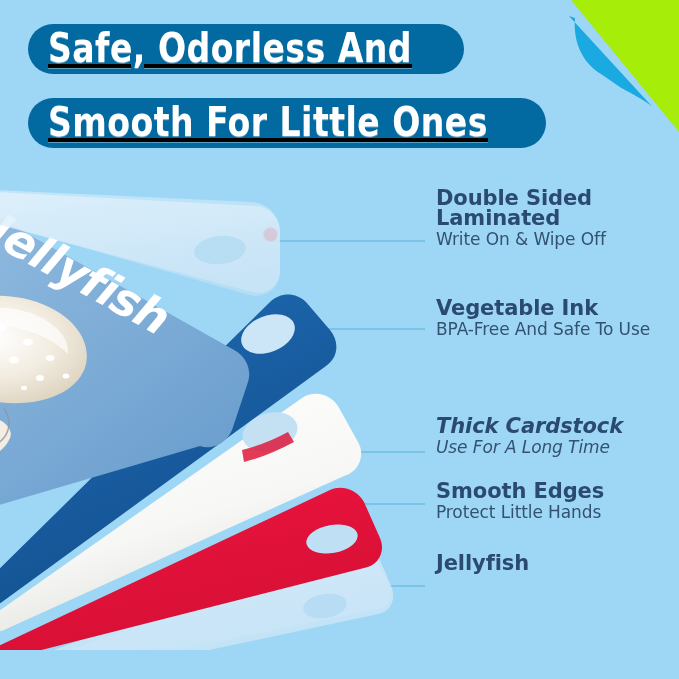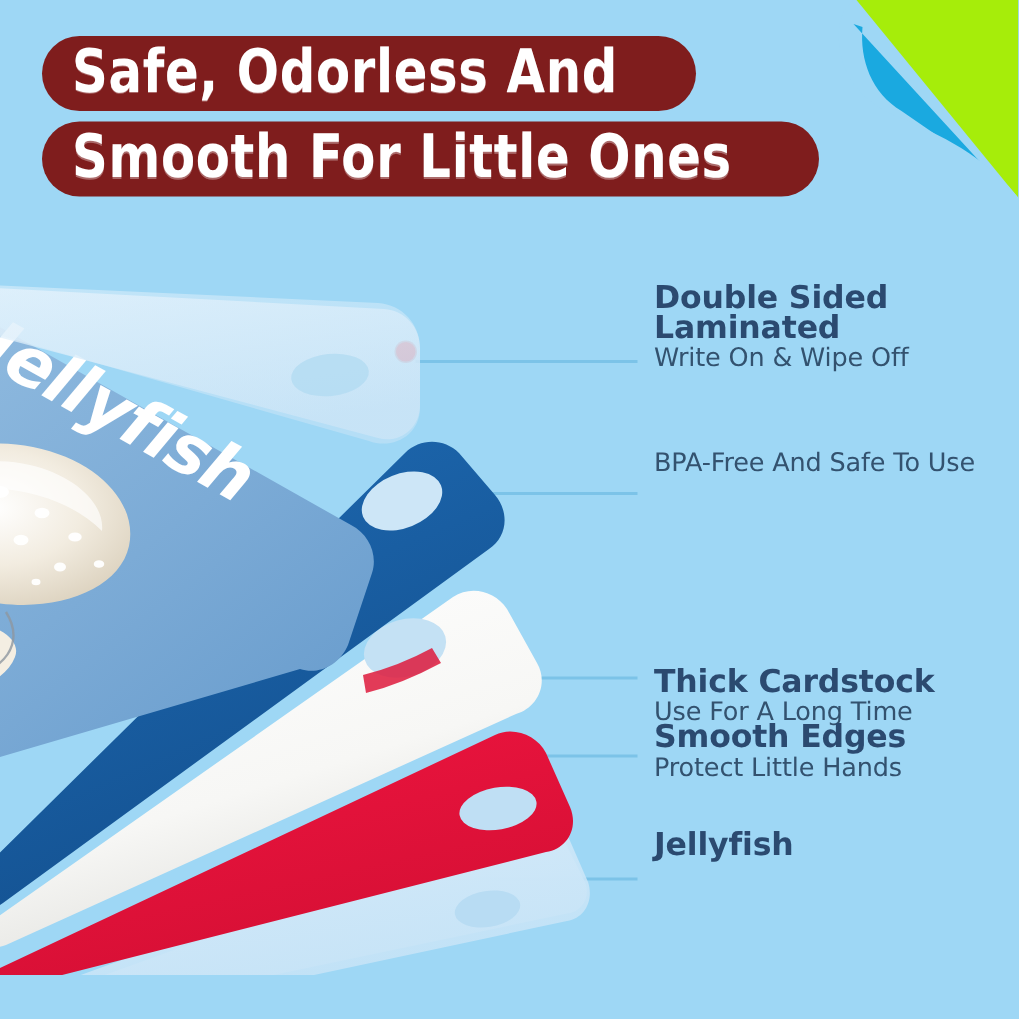--- a/index.html
+++ b/index.html
@@ -37,25 +37,26 @@
   .headline {
     position: absolute;
     left: 28px;
     top: 24px;
     width: 560px;
     z-index: 20;
   }
 
   .pill {
     display: inline-block;
-    background: #7f1d1d;
+    background: #0369a1;
     border-radius: 40px;
     padding: 2px 20px 4px 20px;
-    margin-bottom: 7px;
+    margin-bottom: 24px;
     white-space: nowrap;
+    text-decoration: underline;
   }
 
   .pill-text {
     display: block;
     font-family: "DejaVu Sans Condensed", "Liberation Sans Narrow", "Liberation Sans", sans-serif;
     font-weight: bold;
     font-size: 40px;
     line-height: 44px;
     color: #ffffff;
     letter-spacing: 0.5px;
@@ -291,24 +292,25 @@
 
   <div class="labels">
 
     <div class="label-block" style="top:188px;">
       <div class="label-title">Double Sided</div>
       <div class="label-title">Laminated</div>
       <div class="label-sub">Write On &amp; Wipe Off</div>
     </div>
 
     <div class="label-block" style="top:298px;">
+      <div class="label-title">Vegetable Ink</div>
       <div class="label-sub">BPA-Free And Safe To Use</div>
     </div>
 
-    <div class="label-block" style="top:444px;">
+    <div class="label-block" style="top:416px;font-style:italic;">
       <div class="label-title">Thick Cardstock</div>
       <div class="label-sub">Use For A Long Time</div>
     </div>
 
     <div class="label-block" style="top:481px;">
       <div class="label-title">Smooth Edges</div>
       <div class="label-sub">Protect Little Hands</div>
     </div>
 
     <div class="label-block" style="top:553px;">

